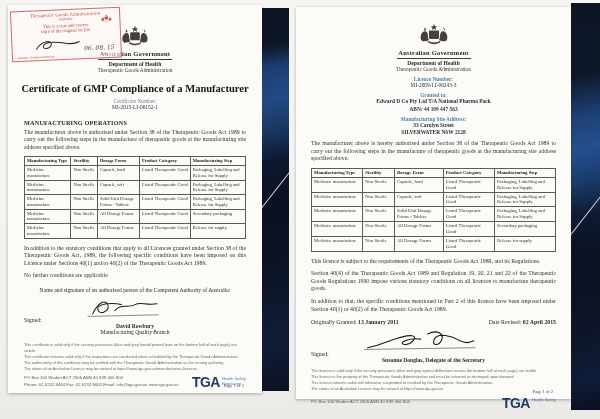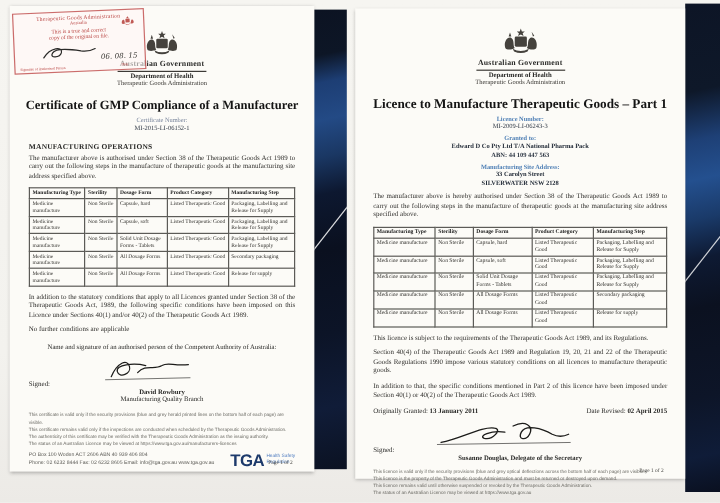--- a/index.html
+++ b/index.html
@@ -259,21 +259,20 @@
             <path d="M55 30 C58 20 51 12 46 15 C41 18 44 26 41 30 C46 33 53 33 55 30 Z M50 13 L48 6 L52 12 Z"></path>
           </g>
         </svg>
     </span>
     <div class="gov-name">Australian Government</div>
     <div class="gov-rule"></div>
     <div class="dept-name">Department of Health</div>
     <div class="agency-name">Therapeutic Goods Administration</div>
   </div>
 
-  <div class="doc-title">Licence to Manufacture Therapeutic Goods – Part 1</div>
 
   <div class="kv-label blue-label">Licence Number:</div>
   <div class="kv-value">MI-2009-LI-06243-3</div>
   <div class="kv-label blue-label">Granted to:</div>
   <div class="kv-value bold-value">Edward D Co Pty Ltd T/A National Pharma Pack</div>
   <div class="kv-value" style="margin-top:2px;font-weight:bold;">ABN: 44 109 447 563</div>
   <div class="kv-label blue-label">Manufacturing Site Address:</div>
   <div class="kv-value bold-value">33 Carolyn Street</div>
   <div class="kv-value bold-value" style="margin-top:1px;">SILVERWATER  NSW  2128</div>
 

